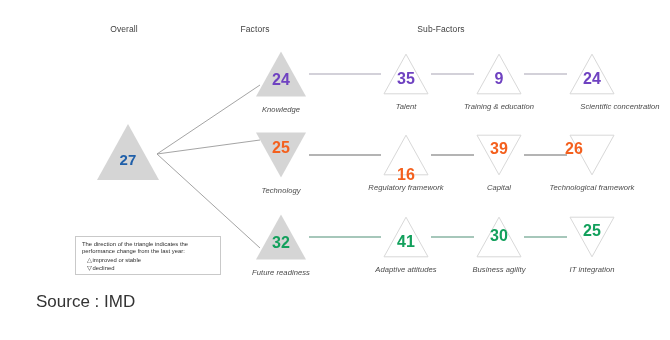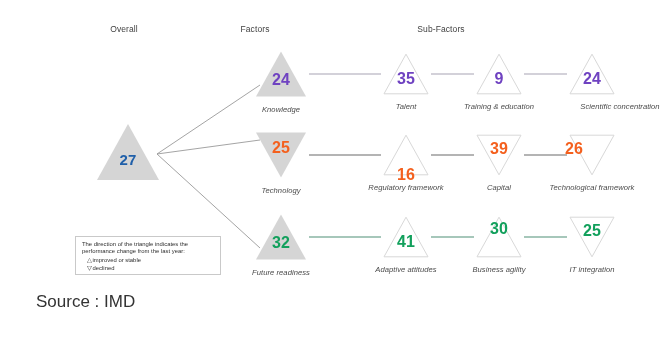--- a/index.html
+++ b/index.html
@@ -130,21 +130,21 @@
       <div class="node-value" style="left: 281px; top: 80px; color: rgb(111, 66, 193);">24</div>
       <div class="node-value" style="left: 406px; top: 79.28px; color: rgb(111, 66, 193);">35</div>
       <div class="node-value" style="left: 499px; top: 79.28px; color: rgb(111, 66, 193);">9</div>
       <div class="node-value" style="left: 592px; top: 79.28px; color: rgb(111, 66, 193);">24</div>
       <div class="node-value" style="left: 281px; top: 148px; color: rgb(244, 96, 30);">25</div>
       <div class="node-value" style="left: 406px; top: 160.28px; color: rgb(244, 96, 30); margin-top: 15px;">16</div>
       <div class="node-value" style="left: 499px; top: 148.84px; color: rgb(244, 96, 30);">39</div>
       <div class="node-value" style="left: 574px; top: 148.84px; color: rgb(244, 96, 30);">26</div>
       <div class="node-value" style="left: 281px; top: 243px; color: rgb(18, 160, 92);">32</div>
       <div class="node-value" style="left: 406px; top: 242.28px; color: rgb(18, 160, 92);">41</div>
-      <div class="node-value" style="left: 499px; top: 229px; color: rgb(18, 160, 92);">30</div>
+      <div class="node-value" style="left: 499px; top: 236px; color: rgb(18, 160, 92);">30</div>
       <div class="node-value" style="left: 592px; top: 230.84px; color: rgb(18, 160, 92);">25</div>
     </div>
 
   <div id="legend-box">
     <div class="legend-line">The direction of the triangle indicates the</div>
     <div class="legend-line">performance change from the last year:</div>
     <div class="legend-line indent">
       <span class="legend-glyph">△</span><span>improved or stable</span>
     </div>
     <div class="legend-line indent">

